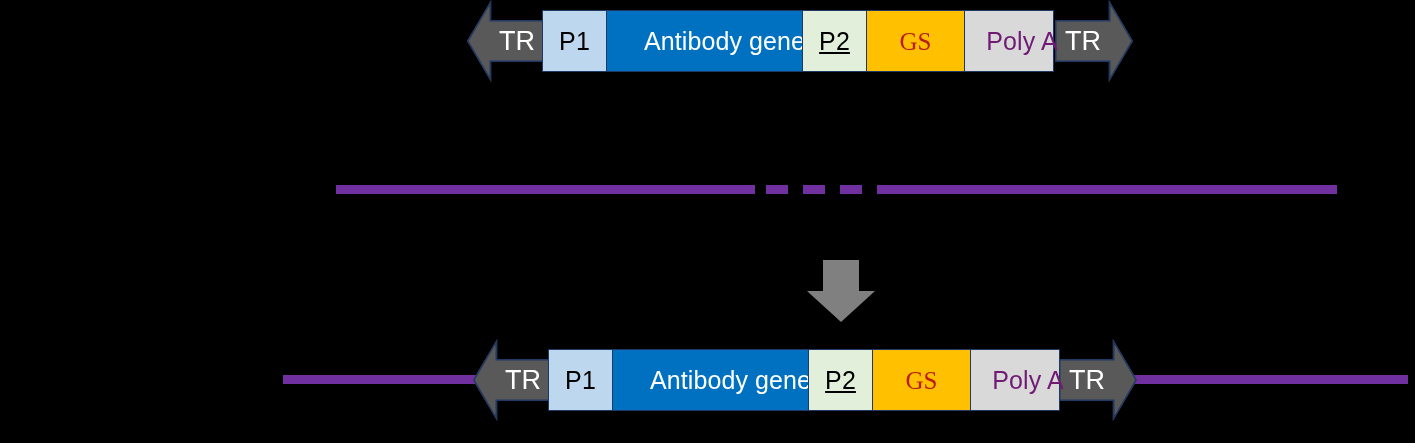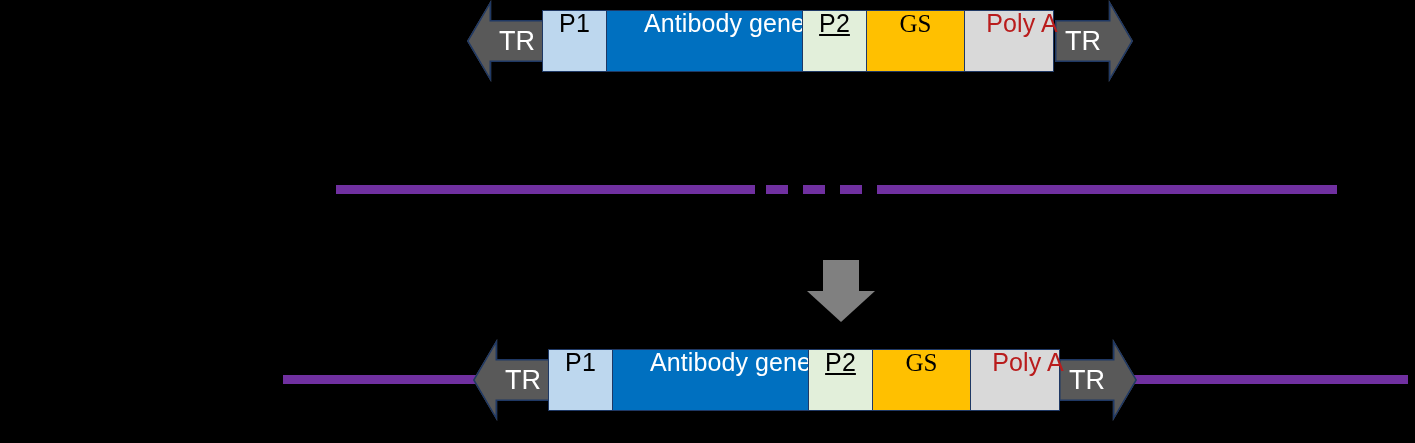--- a/index.html
+++ b/index.html
@@ -27,36 +27,37 @@
   .construct {
     position: absolute;
     height: 62px;
     display: flex;
     align-items: stretch;
   }
 
   .seg {
     position: relative;
     display: flex;
+    align-items: center;
     justify-content: center;
     box-sizing: border-box;
     border: 1.5px solid #1F3864;
     font-size: 25px;
     line-height: 1;
     letter-spacing: 0.1px;
     white-space: nowrap;
     margin-left: -1.5px;
   }
   .seg:first-child { margin-left: 0; }
 
   .seg-p1     { background: #BDD7EE; color: #000000; }
   .seg-gene   { background: #0070C0; color: #FFFFFF; padding-left: 40px; }
   .seg-p2     { background: #E2EFDA; color: #000000; text-decoration: underline; }
-  .seg-gs     { background: #FFC000; color: #000000; font-family: "Liberation Serif", serif; }
-  .seg-polya  { background: #D9D9D9; color: #b91c1c; padding-left: 26px; }
+  .seg-gs     { background: #FFC000; color: #b91c1c; font-family: "Liberation Serif", serif; }
+  .seg-polya  { background: #D9D9D9; color: #701a75; padding-left: 26px; }
 
   
   .tr-arrow {
     position: absolute;
     top: 0;
     height: 82px;
     display: flex;
     align-items: center;
     justify-content: center;
     color: #FFFFFF;

